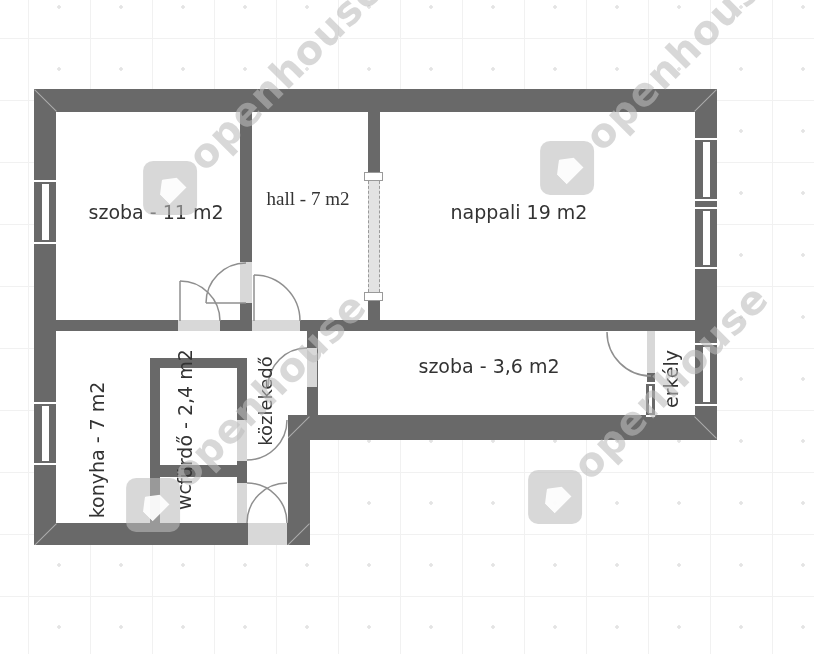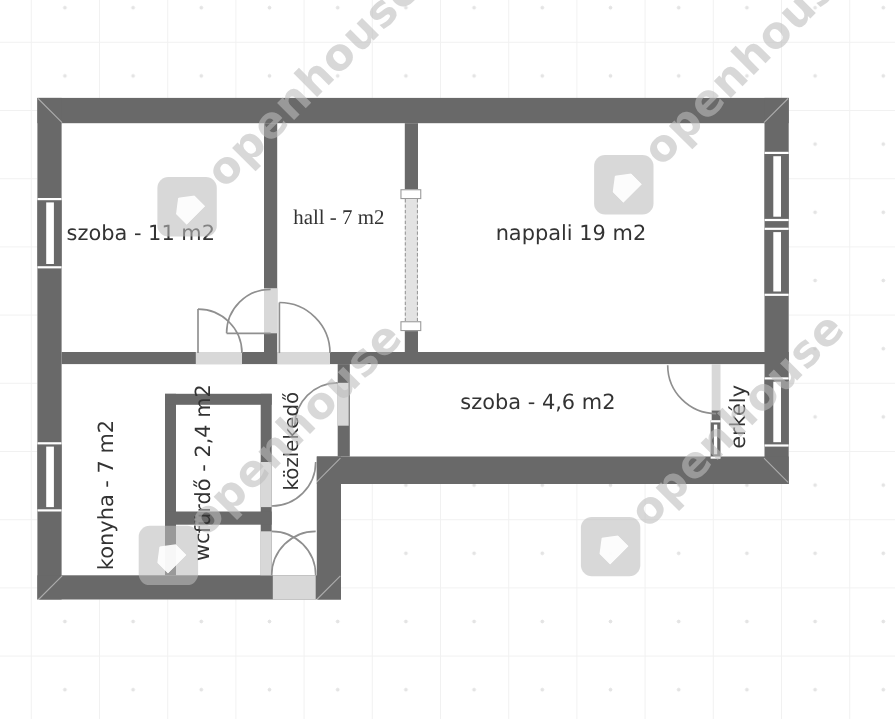--- a/index.html
+++ b/index.html
@@ -134,24 +134,24 @@
     <line x1="180" y1="321" x2="180" y2="281"></line>
     <path d="M 254 275 A 46 46 0 0 1 300 321"></path>
     <line x1="254" y1="321" x2="254" y2="275"></line>
     <path d="M 268 387 A 39 39 0 0 1 307 348"></path>
     <path d="M 287 420 A 40 40 0 0 1 247 460"></path>
     <path d="M 247 483 A 40 40 0 0 1 287 523"></path>
     <path d="M 287 483 A 40 40 0 0 0 247 523"></path>
     <path d="M 607 332 A 44 44 0 0 0 651 376"></path>
   </svg>
 
-  <div class="abs lbl-layer room-label" style="left:128px;top:212px;">szoba - 11 m2</div>
+  <div class="abs lbl-layer room-label" style="left:156px;top:212px;">szoba - 11 m2</div>
   <div class="abs lbl-layer room-label" style="left:308px;top:199px;font-family:Liberation Serif, serif;">hall - 7 m2</div>
   <div class="abs lbl-layer room-label" style="left:519px;top:212px;">nappali 19 m2</div>
-  <div class="abs lbl-layer room-label" style="left:489px;top:366px;">szoba - 4,6 m2</div>
+  <div class="abs lbl-layer room-label" style="left:489px;top:366px;">szoba - 3,6 m2</div>
   <div class="abs lbl-layer room-label rot" style="left:97px;top:450px;">konyha - 7 m2</div>
   <div class="abs lbl-layer room-label rot" style="left:185px;top:417px;">fürdő - 2,4 m2</div>
   <div class="abs lbl-layer room-label rot" style="left:184px;top:497px;">wc</div>
   <div class="abs lbl-layer room-label rot" style="left:265px;top:401px;font-size:18px;">közlekedő</div>
   <div class="abs lbl-layer room-label rot" style="left:671px;top:379px;">erkély</div>
 
   <div class="abs watermark" style="left:151px;top:180px;">
     <span class="wm-icon">
         <span class="wm-house"></span>
       </span>

